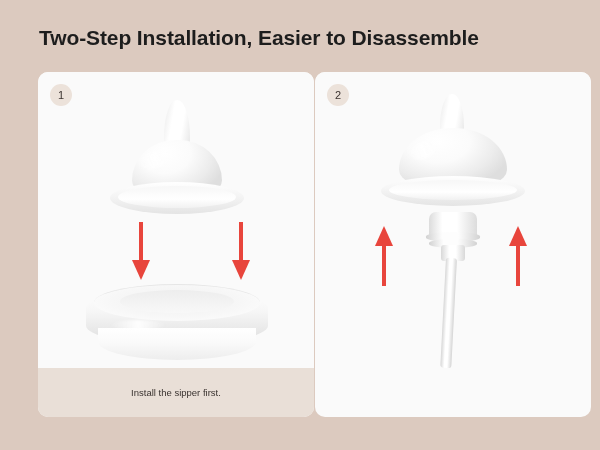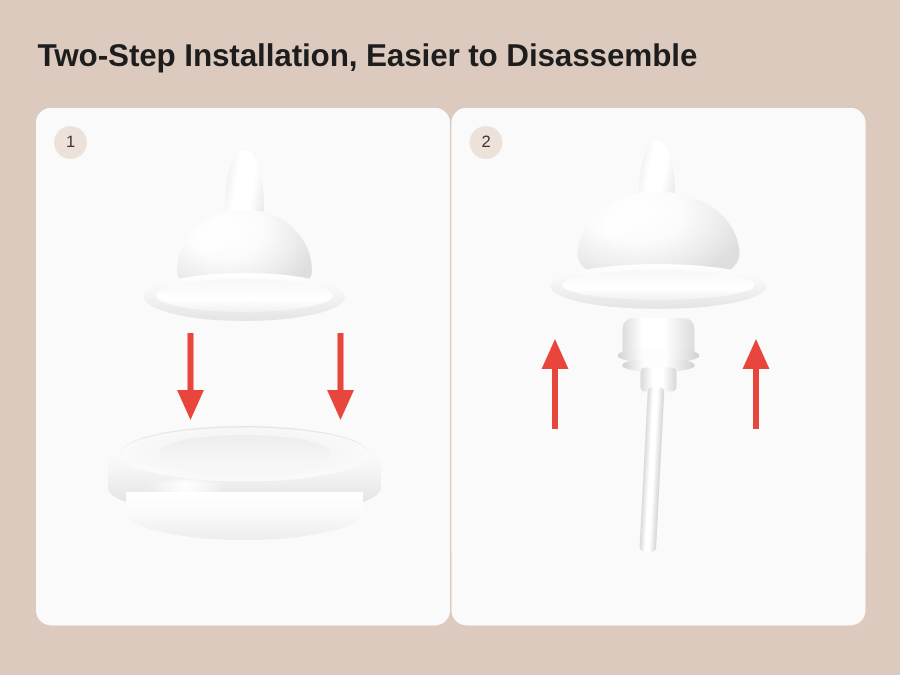--- a/index.html
+++ b/index.html
@@ -10,20 +10,21 @@
     width: 600px;
     height: 450px;
     background: #dccabf;
     font-family: "Liberation Sans", sans-serif;
     overflow: hidden;
     position: relative;
   }
   #page-root {
     position: absolute;
     inset: 0;
+    margin-left: 14px;
   }
 
   
   .page-title {
     position: absolute;
     left: 25px;
     top: 26px;
     font-size: 21px;
     font-weight: 700;
     color: #1d1d1d;
@@ -210,20 +211,23 @@
       <div class="collar" style="left:46px; top:212px; width:186px; height:78px;">
         <div class="collar-body" style="left:2px; top:6px; width:182px; height:54px;"></div>
         <div class="collar-top" style="left:10px; top:0px; width:166px; height:36px;"></div>
         <div class="collar-hole" style="left:36px; top:6px; width:114px; height:23px;"></div>
         <div class="collar-skirt" style="left:14px; top:44px; width:158px; height:32px;"></div>
         <div class="sheen" style="left:26px; top:36px; width:56px; height:10px;"></div>
       </div>
 
     </div>
 
+    <div class="panel-caption-strip">
+      <div class="caption-text">Install the sipper first.</div>
+    </div>
   </div>
 
   <div class="panel panel-right">
 
     <div class="step-badge">2</div>
 
     <div class="panel-stage">
 
       <div class="nipple-group" style="left:62px; top:22px; width:152px; height:122px;">
         <div class="nipple-tip" style="left:63px; top:0px; width:24px; height:54px;"></div>

